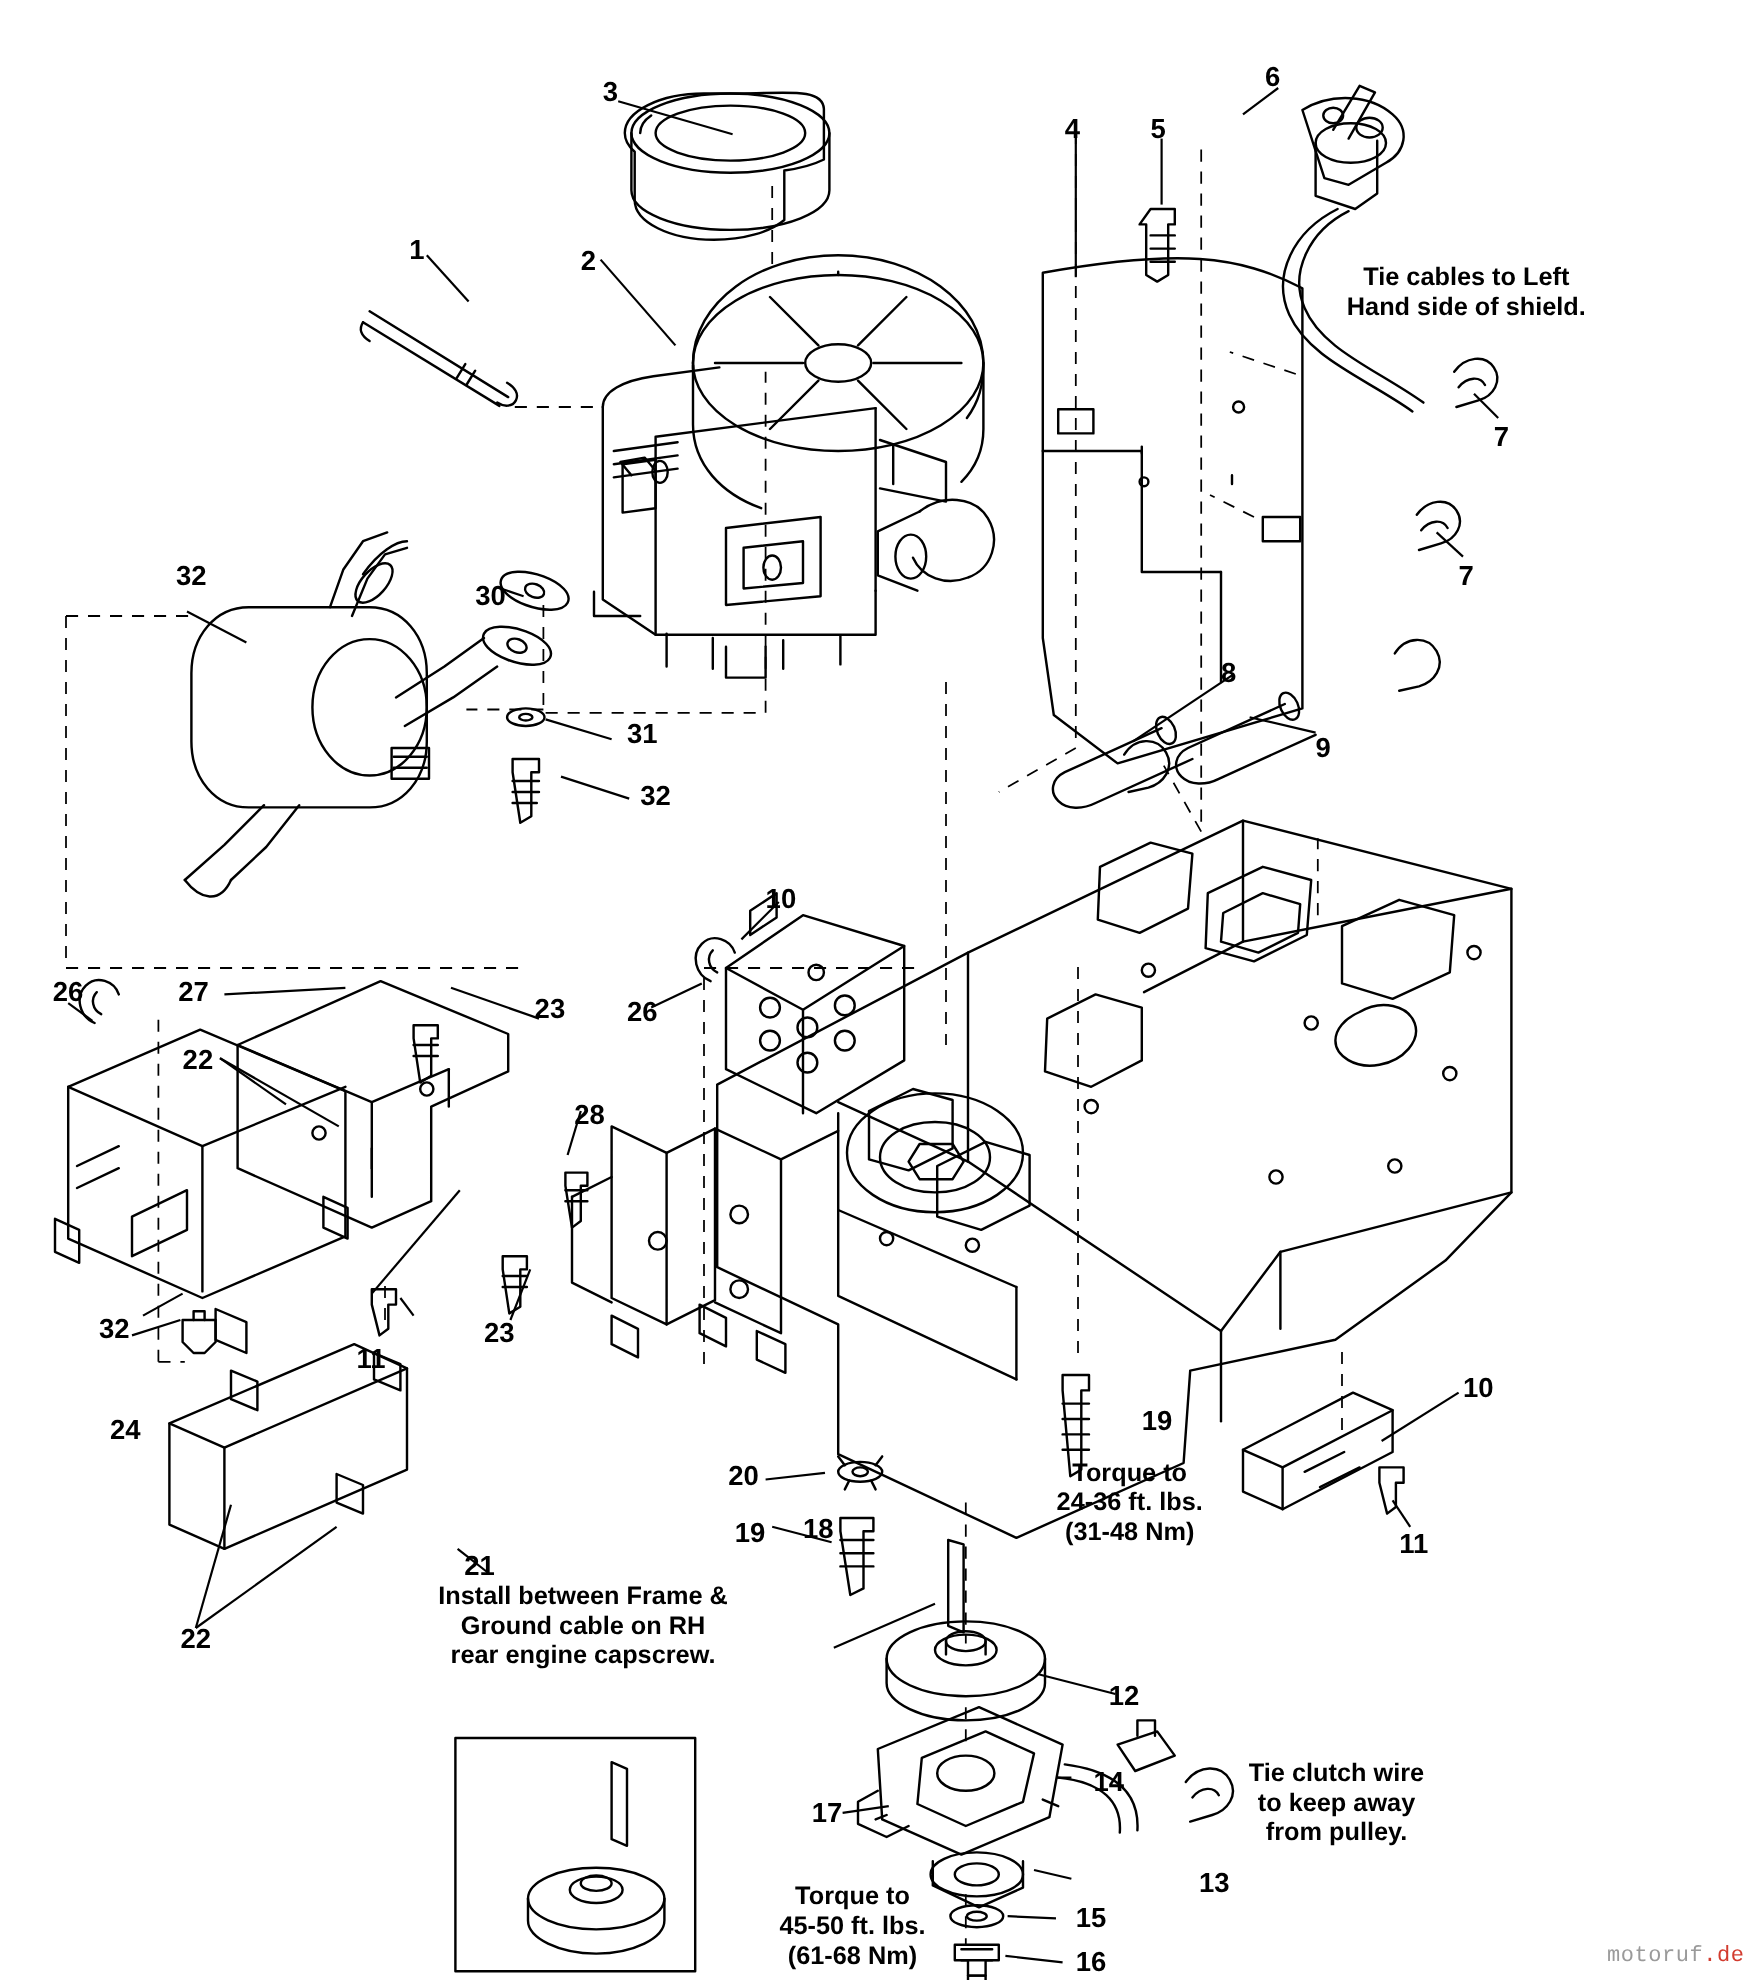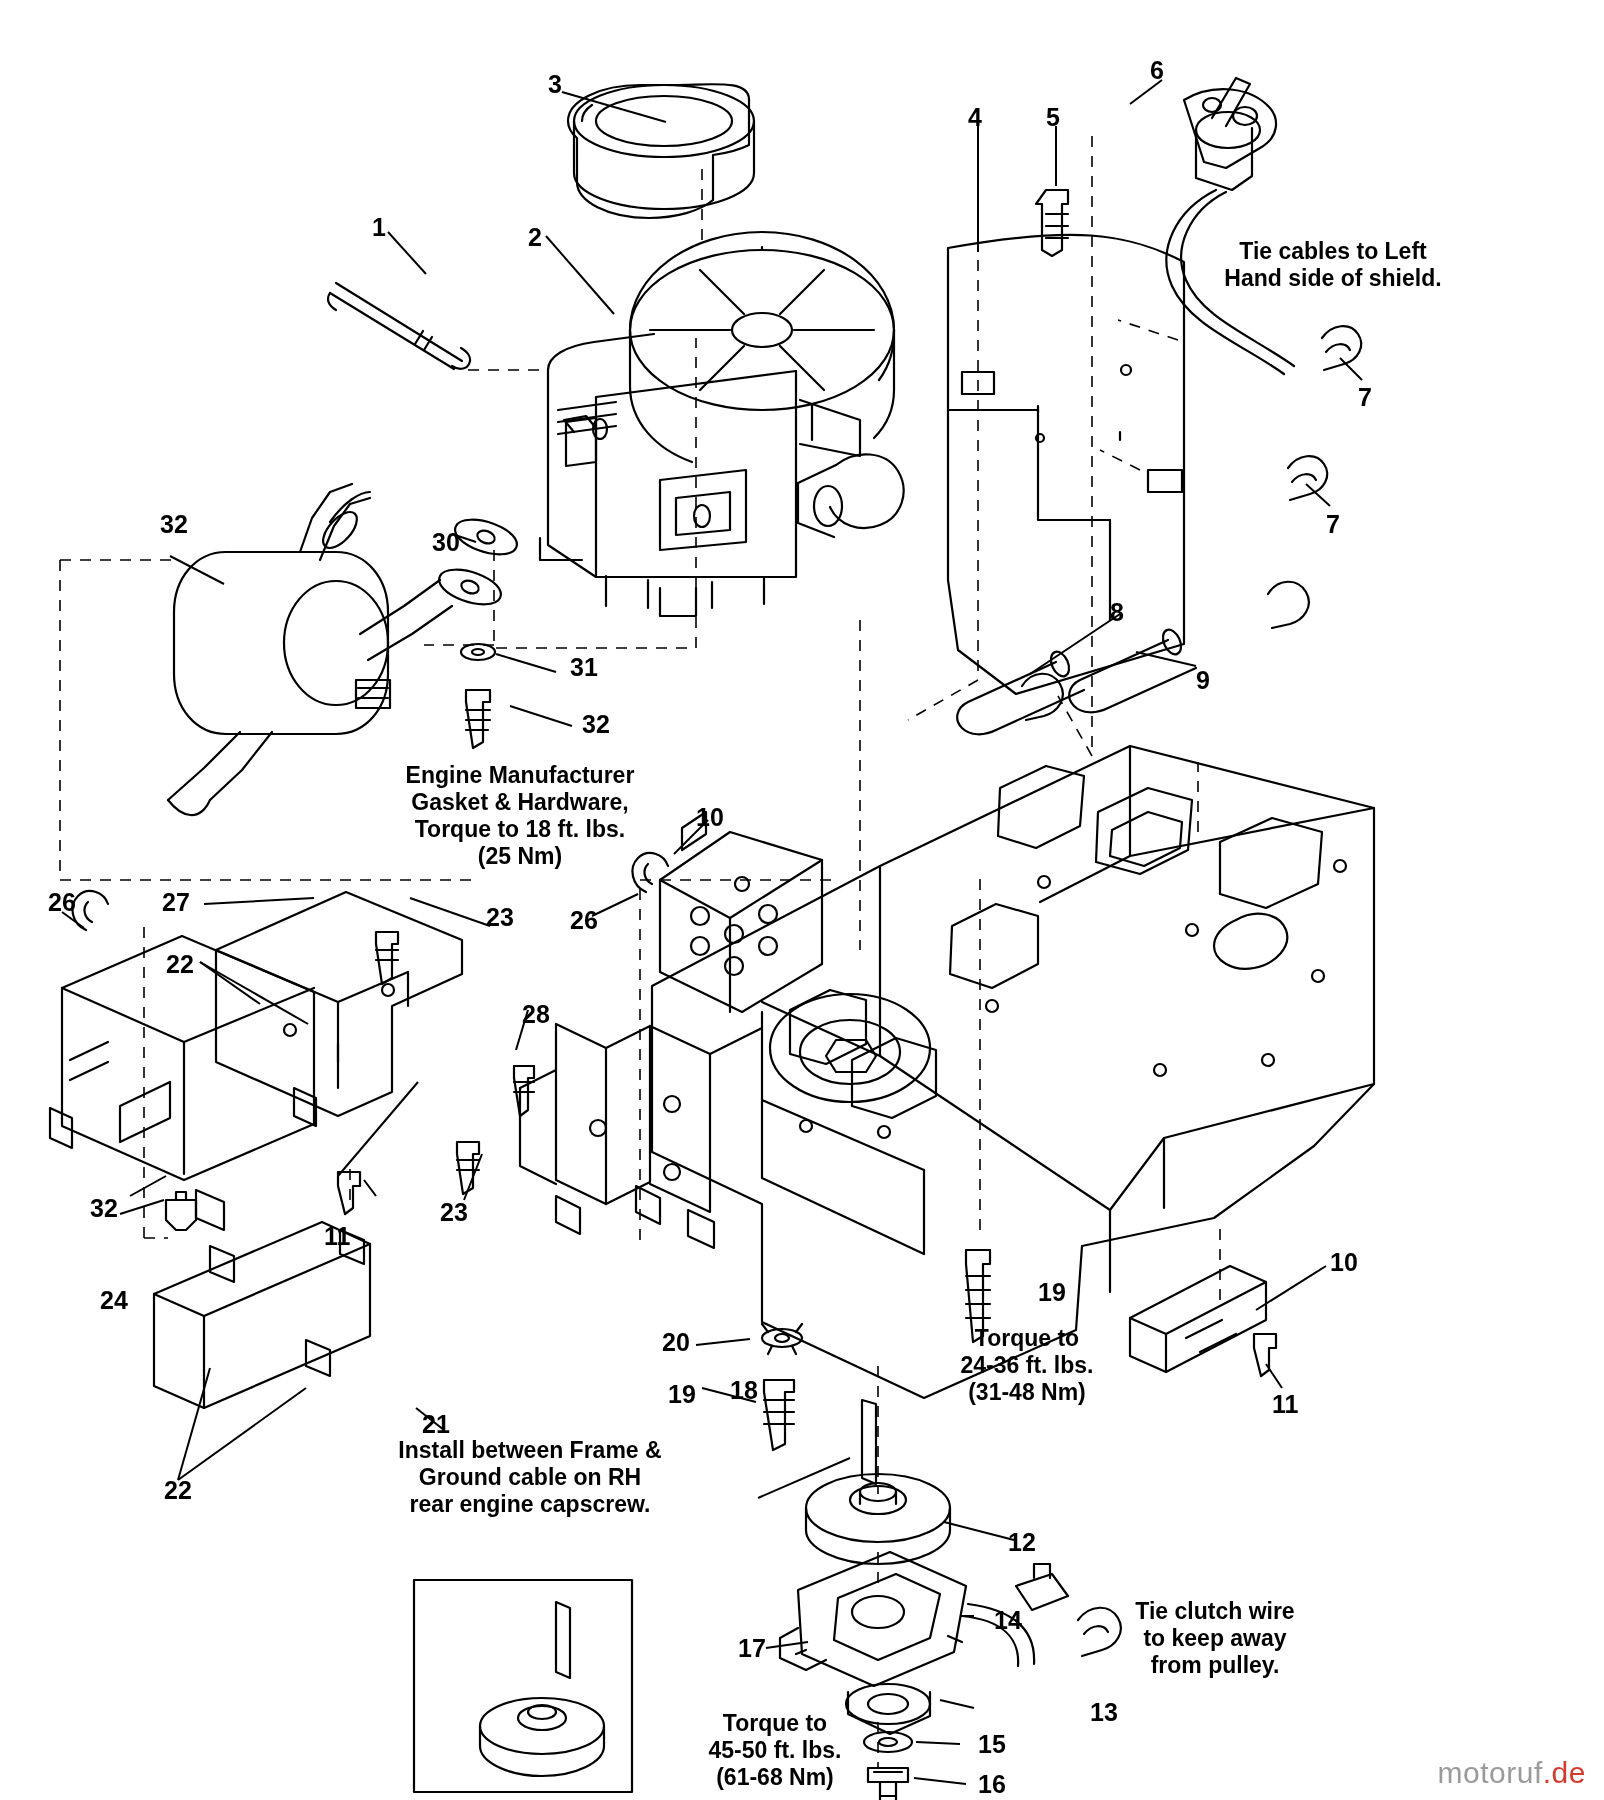--- a/index.html
+++ b/index.html
@@ -41,23 +41,23 @@
     text-align: center;
     white-space: pre-line;
   }
   .note.left {
     text-align: left;
   }
   .watermark {
     position: absolute;
     right: 18px;
     bottom: 10px;
-    font-size: 30px;
+    font-size: 20px;
     letter-spacing: 0.5px;
-    font-family: Liberation Sans, sans-serif;
+    font-family: Liberation Mono, monospace;
   }
   .wm-a { color: #9a9a9a; }
   .wm-b { color: #d23b2e; }
 </style>
 </head>
 <body>
 
 <div id="diagram-root">
 
   <svg class="layer" viewBox="0 0 1604 1800">
@@ -516,24 +516,20 @@
   <div class="callout" style="left:570px; top:908px;">26</div>
   <div class="callout" style="left:162px; top:890px;">27</div>
   <div class="callout" style="left:522px; top:1002px;">28</div>
   <div class="callout" style="left:160px; top:512px;">32</div>
   <div class="callout" style="left:432px; top:530px;">30</div>
   <div class="callout" style="left:570px; top:655px;">31</div>
   <div class="callout" style="left:582px; top:712px;">32</div>
 
   <div class="note" style="left:1218px; top:238px; width:230px;">Tie cables to Left
 Hand side of shield.</div>
-  <div class="note" style="left:400px; top:762px; width:240px;">Engine Manufacturer
-Gasket &amp; Hardware,
-Torque to 18 ft. lbs.
-(25 Nm)</div>
   <div class="note" style="left:912px; top:1325px; width:230px;">Torque to
 24-36 ft. lbs.
 (31-48 Nm)</div>
   <div class="note" style="left:1110px; top:1598px; width:210px;">Tie clutch wire
 to keep away
 from pulley.</div>
   <div class="note" style="left:390px; top:1437px; width:280px;">Install between Frame &amp;
 Ground cable on RH
 rear engine capscrew.</div>
   <div class="note" style="left:660px; top:1710px; width:230px;">Torque to

